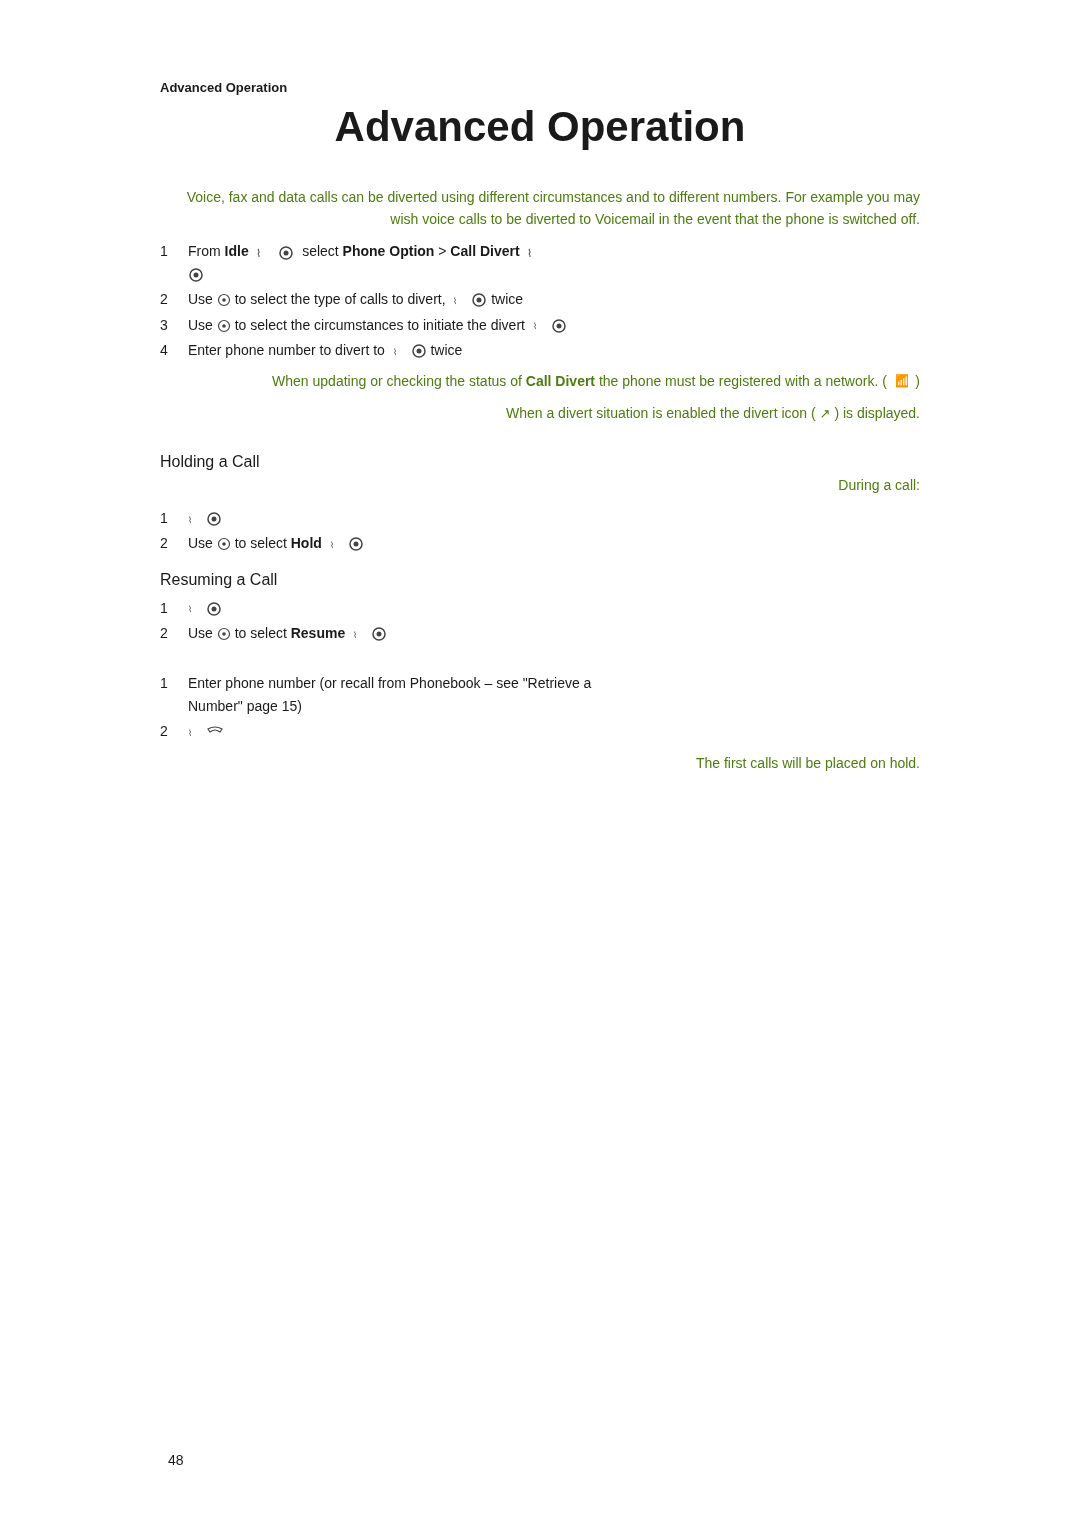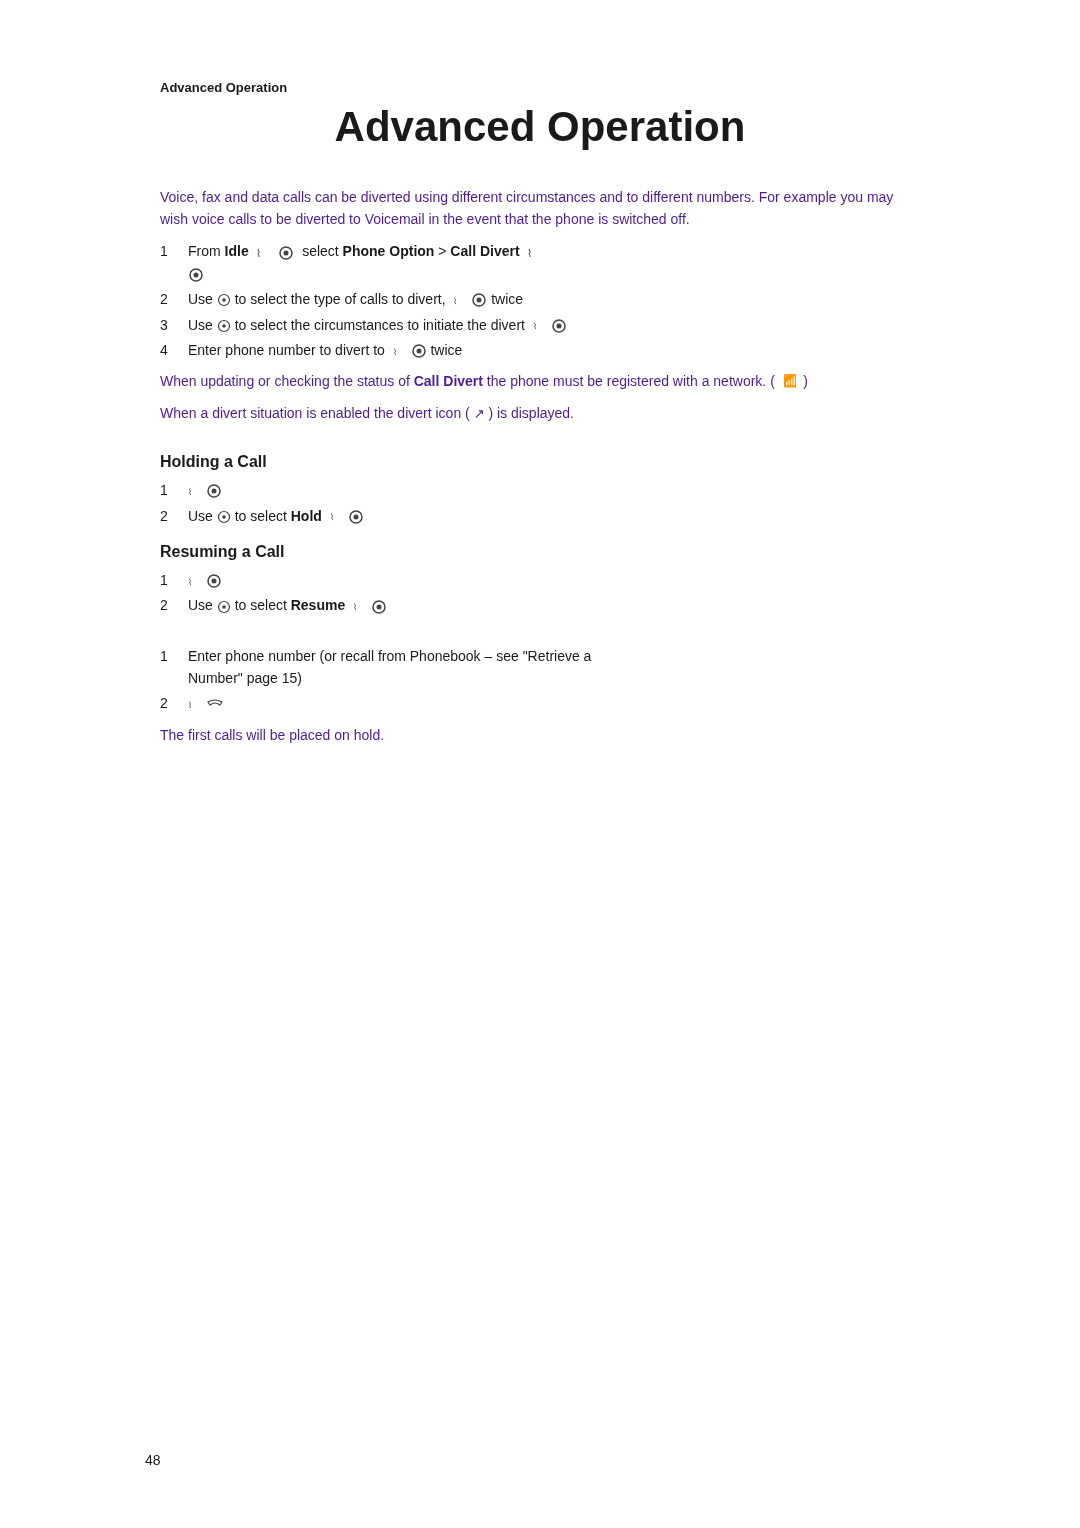--- a/index.html
+++ b/index.html
@@ -43,31 +43,32 @@
     .section-title {
       font-size: 28px;
       font-weight: bold;
       color: #1a1a1a;
       margin-bottom: 12px;
       font-family: Arial, Helvetica, sans-serif;
     }
 
     .subsection-title {
       font-size: 16px;
-      font-weight: bold;
+      font-weight: normal;
       color: #1a1a1a;
       margin-bottom: 4px;
       margin-top: 16px;
     }
 
     .body-text {
       font-size: 14px;
       line-height: 1.55;
-      color: #4c1d95;
+      color: #4d7c0f;
       margin-bottom: 10px;
+      text-align: right;
     }
 
     .steps-list {
       list-style: none;
       margin: 8px 0 10px 0;
       padding: 0;
     }
 
     .steps-list li {
       font-size: 14px;
@@ -90,21 +91,21 @@
       flex: 1;
     }
 
     .section {
       margin-bottom: 28px;
     }
 
     .page-number {
       position: absolute;
       bottom: 60px;
-      left: 145px;
+      left: 168px;
       font-size: 14px;
       color: #1a1a1a;
     }
 
     
     .inline-icon {
       display: inline-flex;
       align-items: center;
       justify-content: center;
       vertical-align: middle;
@@ -250,20 +251,21 @@
 
     <p class="body-text">
       When a divert situation is enabled the divert icon (&nbsp;<span style="font-size:13px;">↗</span>&nbsp;) is displayed.
     </p>
   </div>
 
   <div class="section">
 
     <div class="subsection">
       <p class="subsection-title">Holding a Call</p>
+      <p class="body-text">During a call:</p>
       <ol class="steps-list">
         <li>
           <span class="step-num">1</span>
           <span class="step-content">
             <span class="inline-icon">
               <svg class="si-sm" viewBox="0 0 18 12" fill="none" xmlns="http://www.w3.org/2000/svg">
                 <text x="0" y="11" font-size="11" fill="#444" font-family="Arial">⌇</text>
               </svg>
             </span>
             <span class="inline-icon">

